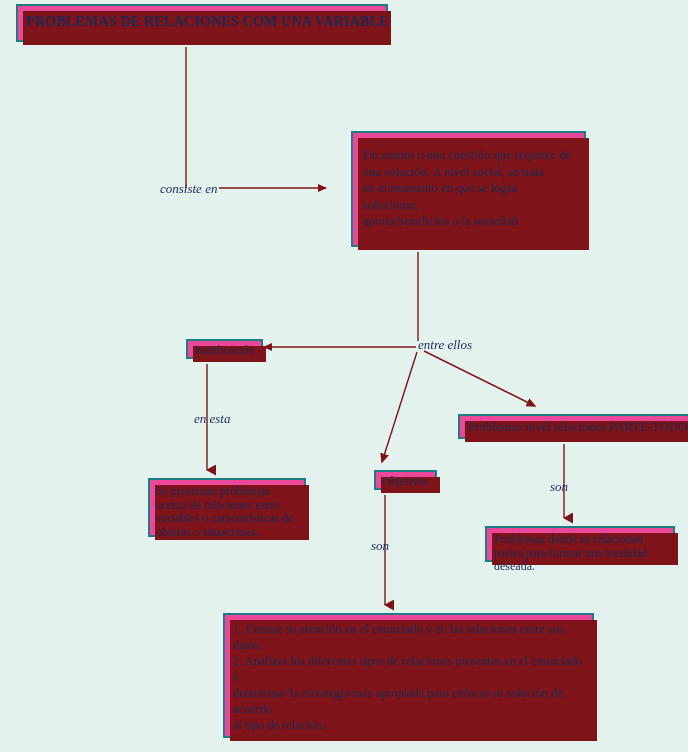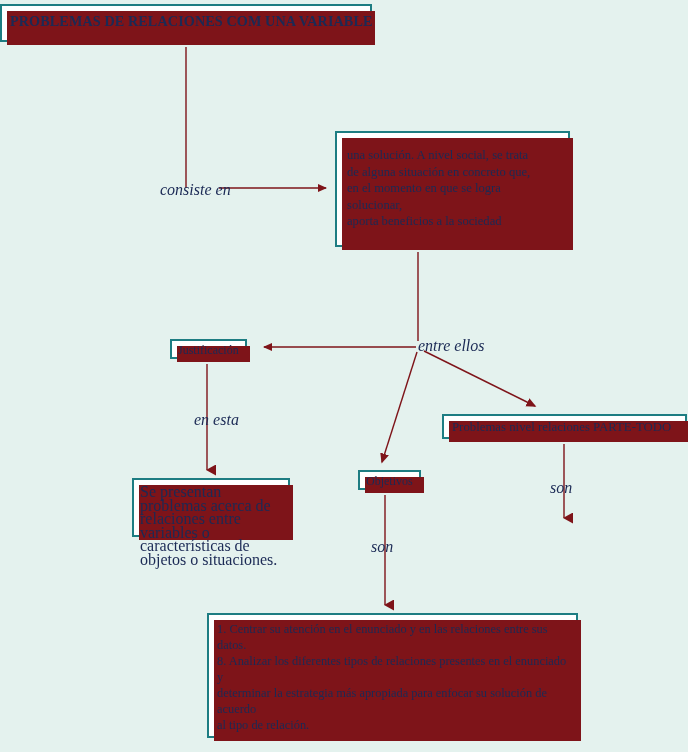--- a/index.html
+++ b/index.html
@@ -22,27 +22,28 @@
     position: absolute;
     left: 0; top: 0;
     width: 688px;
     height: 752px;
     overflow: visible;
   }
   
   .node {
     position: absolute;
     box-sizing: border-box;
-    background: #ffffff;
+    background: #ec4899;
     border: 2px solid #1d7d82;
     color: #1b2a55;
     font-family: "Liberation Serif", serif;
     font-size: 12.5px;
     line-height: 14.5px;
     z-index: 3;
+    margin-left: 16px;
   }
   .node::after {
     content: "";
     position: absolute;
     left: 5px;
     top: 5px;
     right: -5px;
     bottom: -5px;
     background: #7e1419;
     z-index: -1;
@@ -104,21 +105,21 @@
   
   #justificacion-detail-node {
     left: 132px;
     top: 478px;
     width: 158px;
     height: 59px;
   }
   #justificacion-detail-node .inner {
     padding: 5px 6px 0 6px;
     line-height: 13.6px;
-    font-size: 16px;
+    font-size: 12px;
   }
   #parte-todo-detail-node {
     left: 469px;
     top: 526px;
     width: 190px;
     height: 36px;
   }
   #parte-todo-detail-node .inner {
     padding: 5px 7px 0 7px;
     line-height: 13.6px;
@@ -134,21 +135,21 @@
     padding: 6px 8px 0 8px;
     line-height: 16px;
     font-size: 12.4px;
   }
   #objetivos-detail-node .inner .ln { display: block; }
   
   .edge-label {
     position: absolute;
     font-family: "Liberation Serif", serif;
     font-style: italic;
-    font-size: 16px;
+    font-size: 13px;
     color: #1b2a55;
     white-space: nowrap;
     z-index: 4;
   }
   #lbl-consiste-en { left: 160px; top: 181px; }
   #lbl-entre-ellos { left: 418px; top: 337px; }
   #lbl-en-esta    { left: 194px; top: 411px; }
   #lbl-son-obj    { left: 371px; top: 538px; }
   #lbl-son-parte  { left: 550px; top: 479px; }
 </style>
@@ -206,22 +207,22 @@
       <path d="M385,495 L385,605" stroke="#7e1419" stroke-width="1.4" fill="none" marker-end="url(#arrow-d)"></path>
     </g>
   </svg>
 
   <div class="node" id="title-node">
     <div class="inner">PROBLEMAS DE RELACIONES COM UNA VARIABLE</div>
   </div>
 
   <div class="node" id="definition-node">
     <div class="inner">
+      <span class="ln">Un asunto o una cuestión que requiere de</span>
       <span class="ln">una solución. A nivel social, se trata</span>
-      <span class="ln">de alguna situación en concreto que,</span>
       <span class="ln">en el momento en que se logra solucionar,</span>
       <span class="ln">aporta beneficios a la sociedad</span>
     </div>
   </div>
 
   <div class="node pill" id="justificacion-node">
     <div class="inner">Justificación</div>
   </div>
 
   <div class="node pill" id="objetivos-node">
@@ -234,25 +235,31 @@
 
   <div class="node" id="justificacion-detail-node">
     <div class="inner">
       <span class="ln">Se presentan problemas acerca</span>
       <span class="ln">de relaciones entre variables o</span>
       <span class="ln">características de objetos o</span>
       <span class="ln">situaciones.</span>
     </div>
   </div>
 
+  <div class="node" id="parte-todo-detail-node">
+    <div class="inner">
+      <span class="ln">Problemas donde se relacionan partes</span>
+      <span class="ln">para formar una totalidad deseada.</span>
+    </div>
+  </div>
 
   <div class="node" id="objetivos-detail-node">
     <div class="inner">
       <span class="ln">1. Centrar su atención en el enunciado y en las relaciones entre sus datos.</span>
-      <span class="ln">8. Analizar los diferentes tipos de relaciones presentes en el enunciado y</span>
+      <span class="ln">2. Analizar los diferentes tipos de relaciones presentes en el enunciado y</span>
       <span class="ln">determinar la estrategia más apropiada para enfocar su solución de acuerdo</span>
       <span class="ln">al tipo de relación.</span>
 
     </div>
   </div>
 
   <div class="edge-label" id="lbl-consiste-en">consiste en</div>
   <div class="edge-label" id="lbl-entre-ellos">entre ellos</div>
   <div class="edge-label" id="lbl-en-esta">en esta</div>
   <div class="edge-label" id="lbl-son-obj">son</div>

